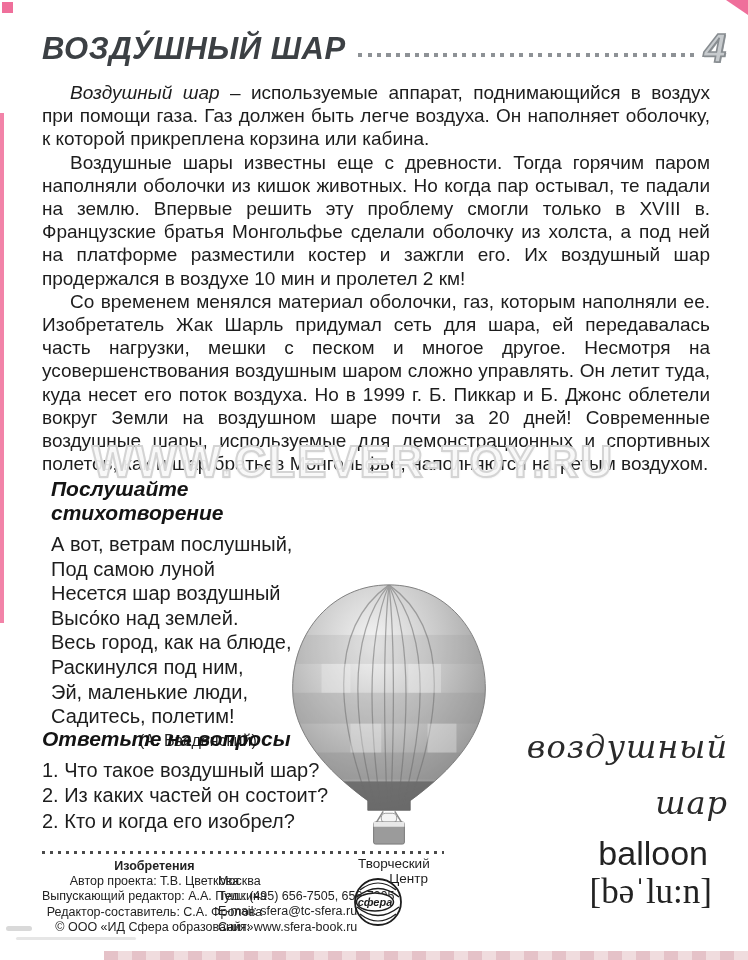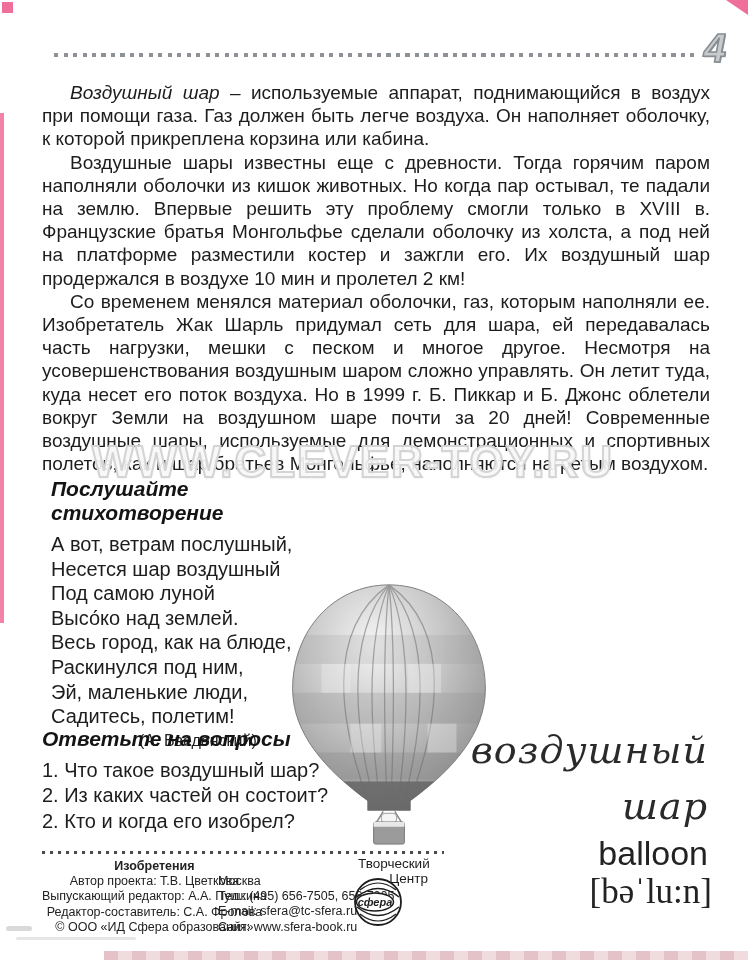--- a/index.html
+++ b/index.html
@@ -50,22 +50,22 @@
   .riddle .answer{font-size:20px;line-height:24.6px;font-style:italic;text-align:right;white-space:nowrap;}
 
   
   .questions{position:absolute;left:42px;top:727px;width:340px;}
   .questions .item{font-size:20px;line-height:25.3px;white-space:nowrap;}
 
   
   .balloon{position:absolute;left:283px;top:580px;width:212px;height:268px;}
 
   
-  .vocab-ru{position:absolute;right:40px;font-family:"DejaVu Serif",serif;font-style:italic;
-            font-size:38px;color:#2a2a2a;letter-spacing:1px;white-space:nowrap;}
+  .vocab-ru{position:absolute;right:20px;font-family:"DejaVu Serif",serif;font-style:italic;
+            font-size:32px;color:#2a2a2a;letter-spacing:1px;white-space:nowrap;}
   .vocab-ru1{top:728px;}
   .vocab-ru2{top:784px;}
   .vocab-en{position:absolute;right:40px;top:834px;font-size:34px;color:#222;white-space:nowrap;}
   .vocab-tr{position:absolute;right:36px;top:872px;font-family:"Liberation Serif",serif;
             font-size:35px;color:#222;white-space:nowrap;}
 
   
   .sep-dots{position:absolute;left:42px;top:851px;width:402px;height:3px;
             background:repeating-linear-gradient(90deg,#4a4a4a 0 3px,transparent 3px 8px);}
   .footer-left{position:absolute;left:42px;top:859px;font-size:12.5px;line-height:15.2px;color:#222;text-align:center;}
@@ -81,37 +81,38 @@
 <div class="page">
 
   <div class="mark-tl"></div>
   <div class="mark-tr"></div>
   <div class="mark-left"></div>
   <div class="mark-bottom"></div>
   <div class="smudge1"></div>
   <div class="smudge2"></div>
 
   <div class="title-row">
+    <span class="doc-title">ВОЗДУ́ШНЫЙ ШАР</span>
     <span class="leader"></span>
     <span class="page-num">4</span>
   </div>
 
   <div class="intro">
     <p><span class="lead-italic">Воздушный шар</span><span> – используемые аппарат, поднимающийся в воздух при помощи газа. Газ должен быть легче воздуха. Он наполняет оболочку, к которой прикреплена корзина или кабина.</span></p>
     <p>Воздушные шары известны еще с древности. Тогда горячим паром наполняли оболочки из кишок животных. Но когда пар остывал, те падали на землю. Впервые решить эту проблему смогли только в XVIII в. Французские братья Монгольфье сделали оболочку из холста, а под ней на платформе разместили костер и зажгли его. Их воздушный шар продержался в воздухе 10 мин и пролетел 2 км!</p>
     <p>Со временем менялся материал оболочки, газ, которым наполняли ее. Изобретатель Жак Шарль придумал сеть для шара, ей передавалась часть нагрузки, мешки с песком и многое другое. Несмотря на усовершенствования воздушным шаром сложно управлять. Он летит туда, куда несет его поток воздуха. Но в 1999 г. Б. Пиккар и Б. Джонс облетели вокруг Земли на воздушном шаре почти за 20 дней! Современные воздушные шары, используемые для демонстрационных и спортивных полетов, как и шар братьев Монгольфье, наполняются нагретым воздухом.</p>
   </div>
 
   <div class="watermark">WWW.CLEVER-TOY.RU</div>
 
   <div class="poem">
     <div class="section-heading">Послушайте стихотворение</div>
     <div class="line">А вот, ветрам послушный,</div>
+    <div class="line">Под самою луной</div>
     <div class="line">Несется шар воздушный</div>
-    <div class="line">Под самою луной</div>
     <div class="line">Высо́ко над землей.</div>
     <div class="line">Весь город, как на блюде,</div>
     <div class="line">Раскинулся под ним,</div>
     <div class="line">Эй, маленькие люди,</div>
     <div class="line">Садитесь, полетим!</div>
     <div class="author">(А. Введенский)</div>
   </div>
 
 
   <svg class="balloon" viewBox="0 0 220 276" aria-hidden="true">

